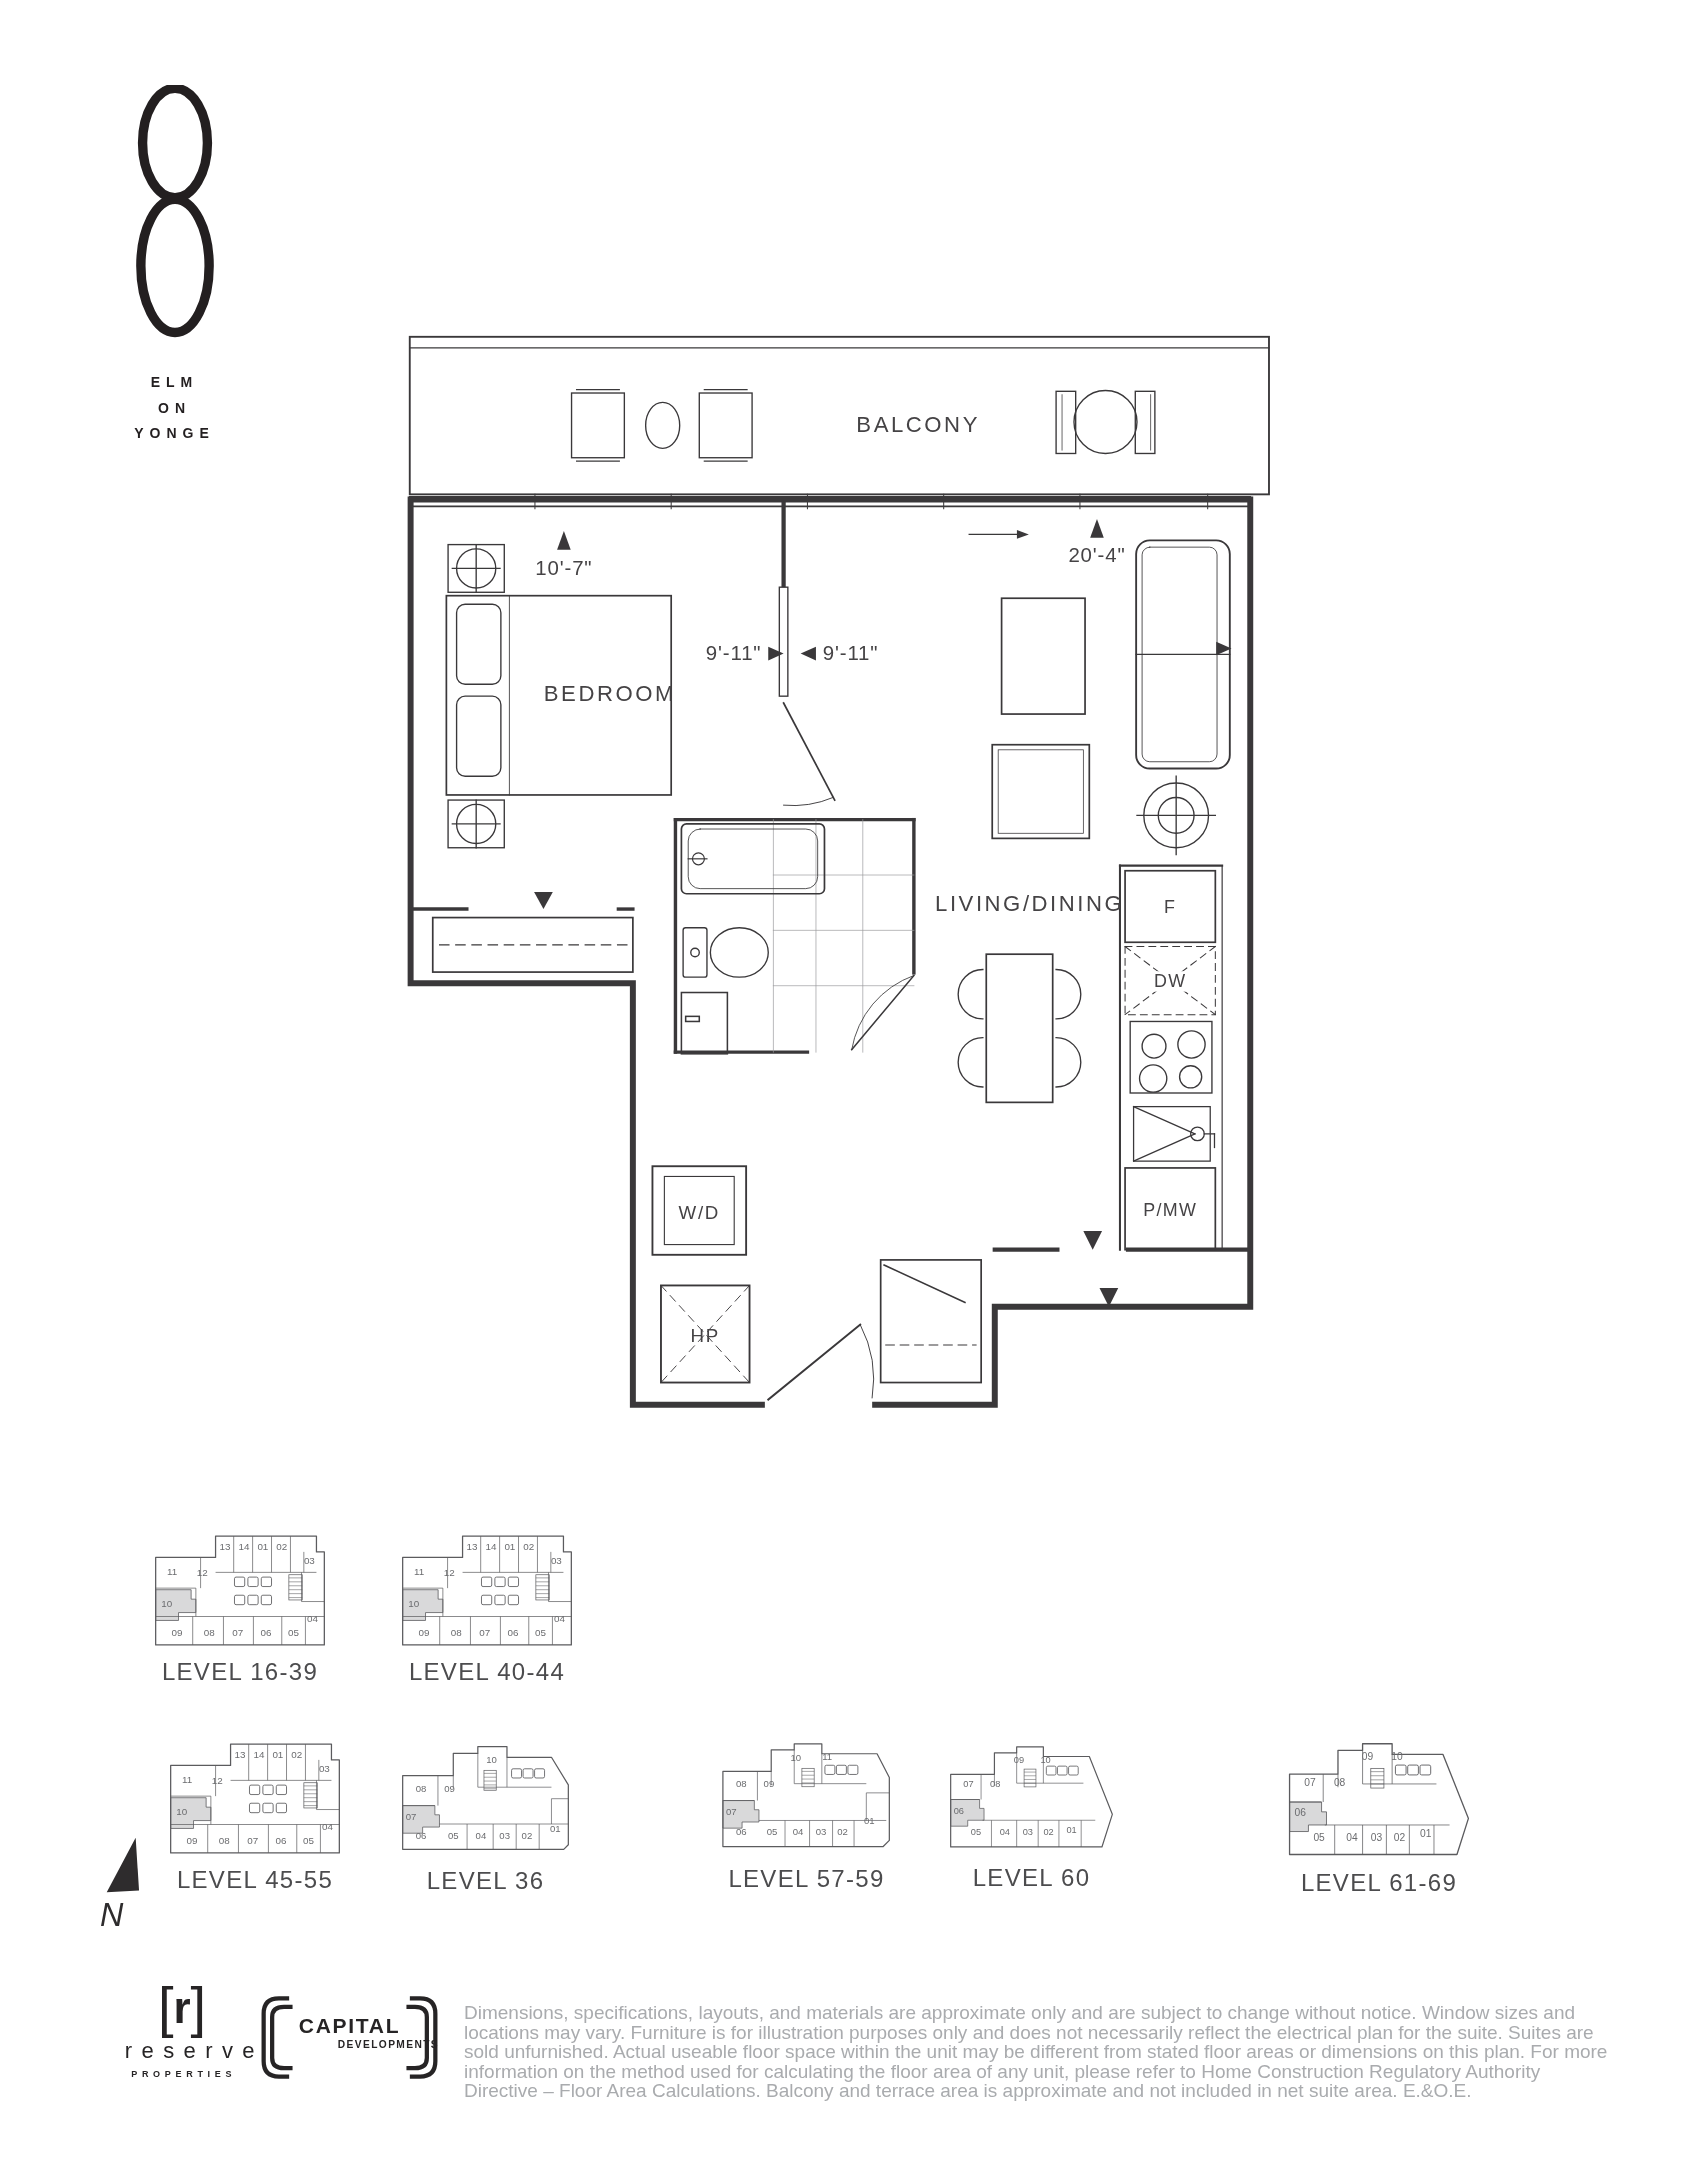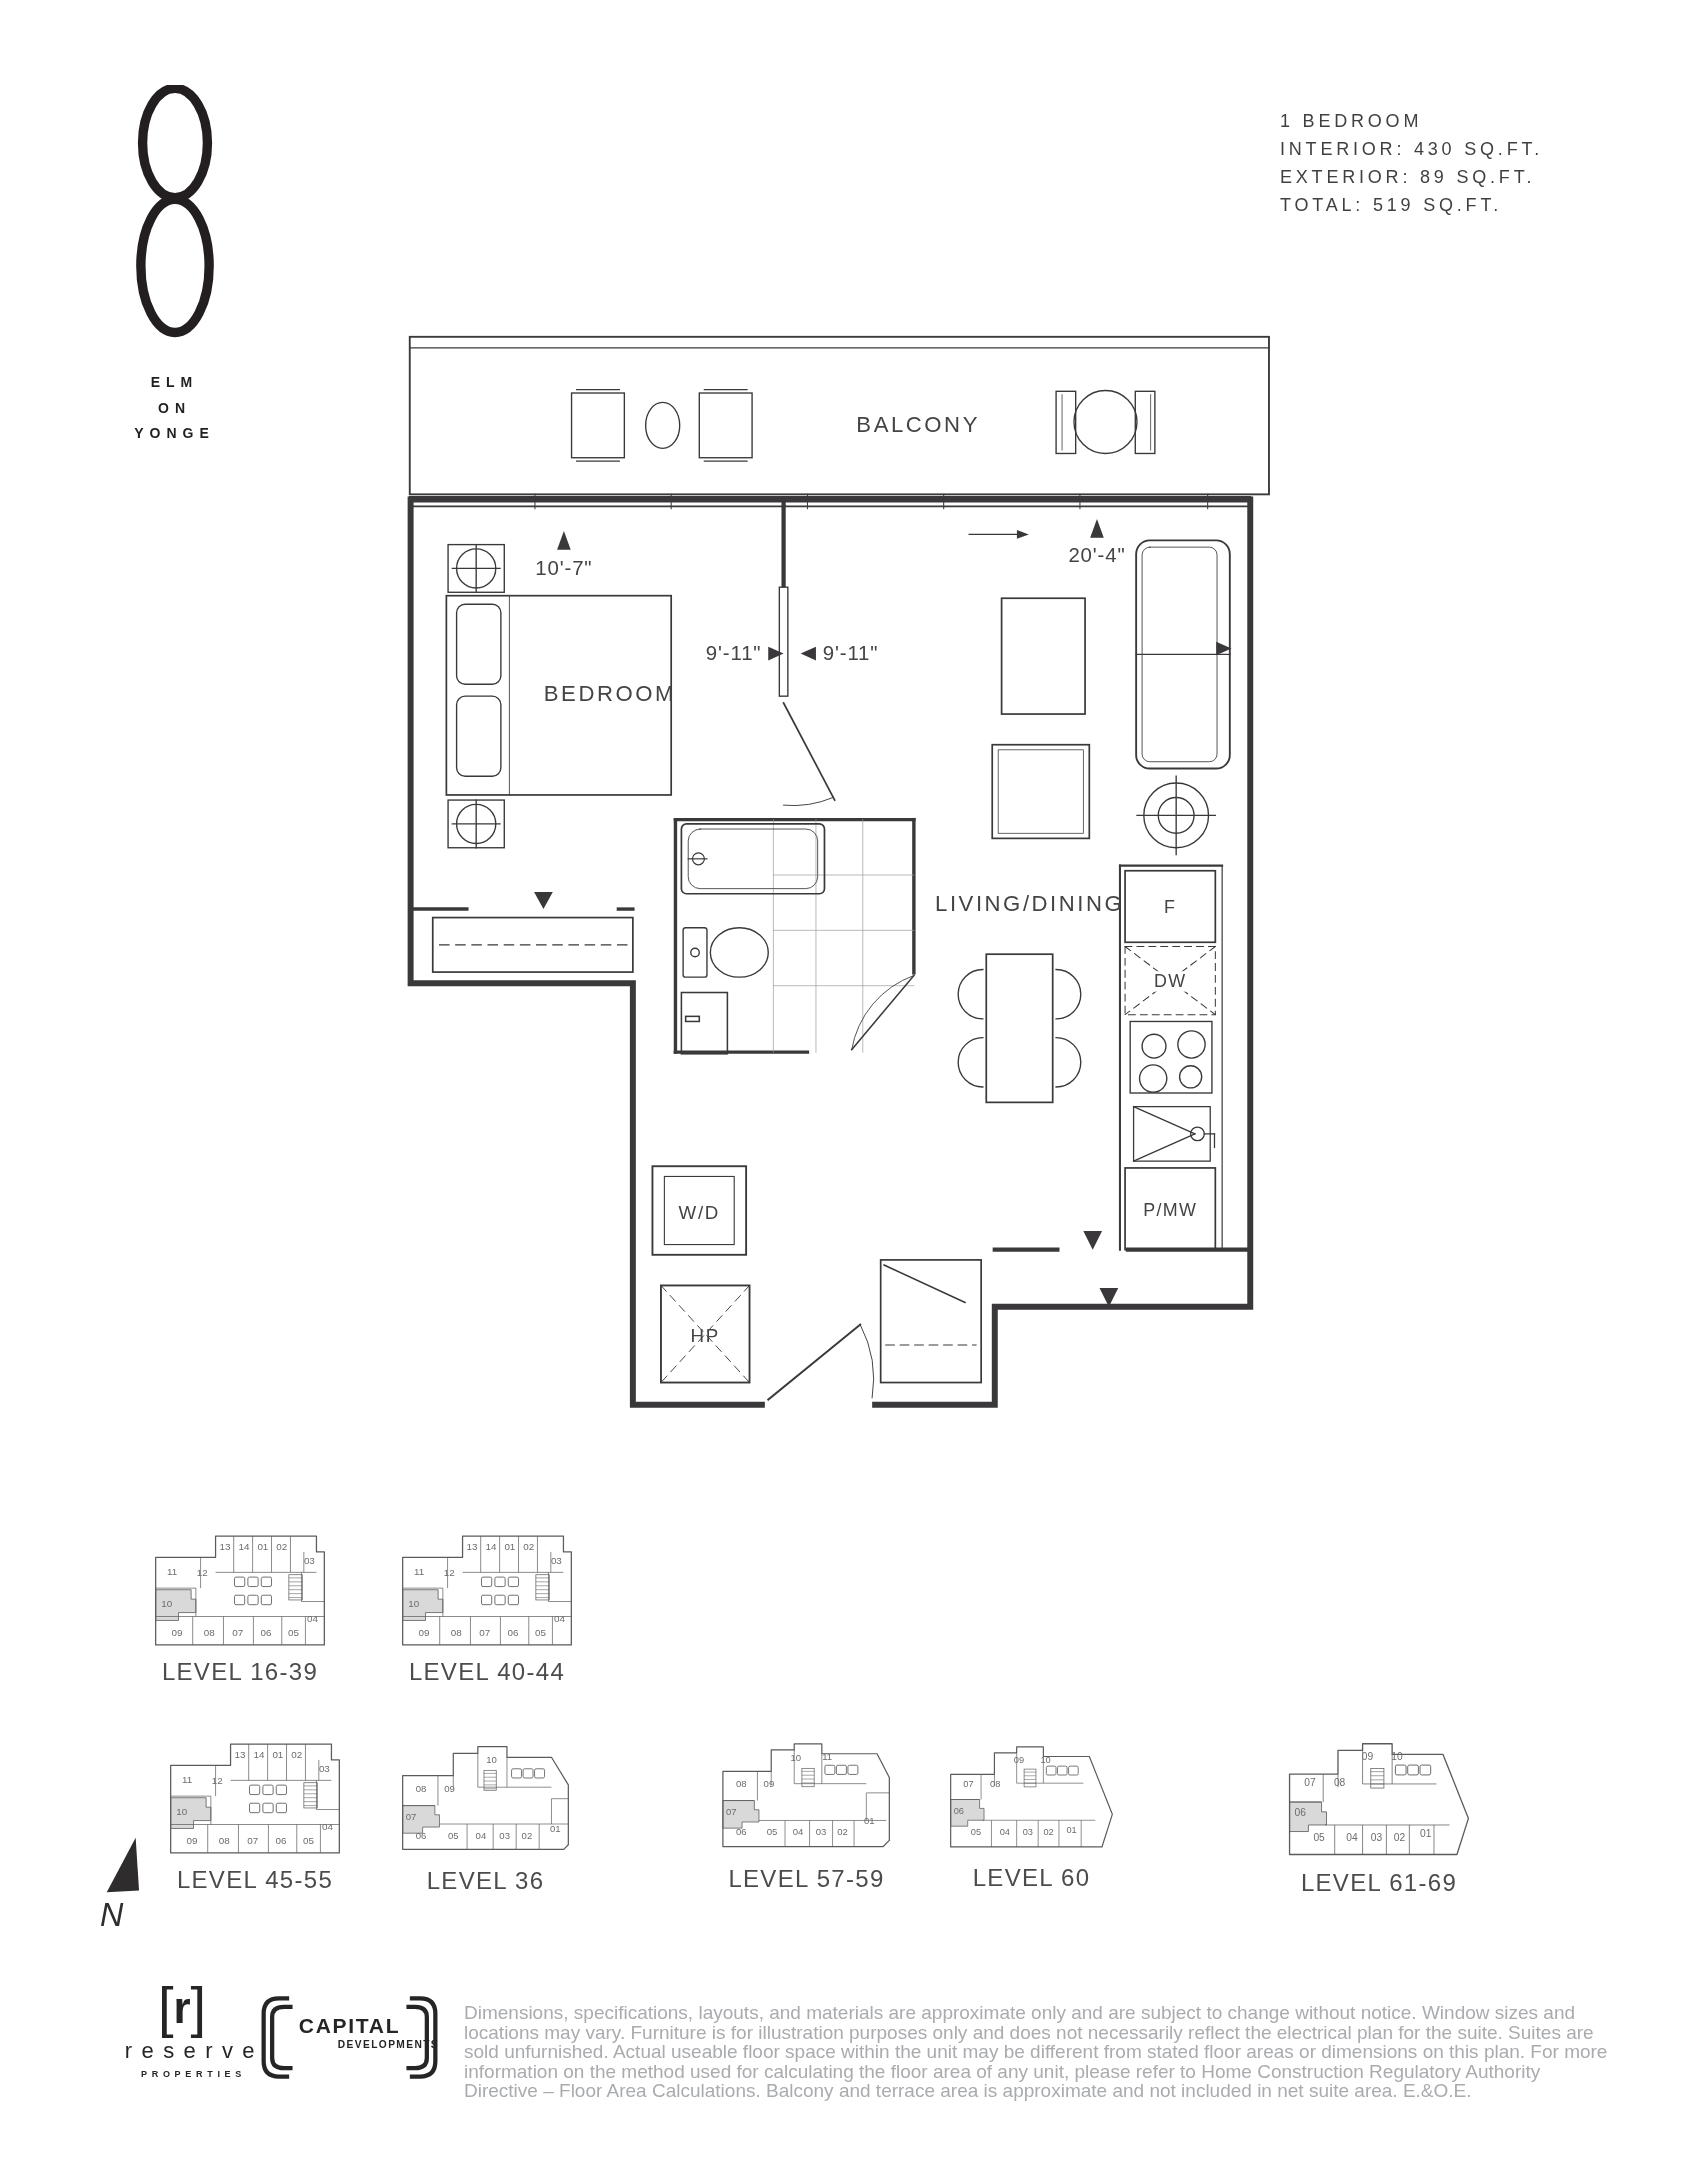--- a/index.html
+++ b/index.html
@@ -30,21 +30,21 @@
   .kp-label{margin-top:3px;font-size:24px;letter-spacing:1.3px;color:#4c4c4e;}
   .kp-num{font-size:12.5px;fill:#6b6c6f;}
 
   
   #north{left:81px;top:1831px;width:94px;height:102px;}
   #reserve-logo{left:118px;top:1978px;width:128px;text-align:center;color:#262425;}
   #reserve-mark{font-size:51px;line-height:56px;}
   #reserve-mark .br{font-weight:300;font-size:56px;vertical-align:-3.4px;}
   #reserve-mark .rr{font-weight:700;font-size:44px;}
   #reserve-name{font-size:22px;letter-spacing:9.4px;margin-top:2px;margin-left:6.8px;}
-  #reserve-sub{font-size:9px;font-weight:700;letter-spacing:4.7px;margin-top:5.1px;margin-left:3.4px;text-align:right;}
+  #reserve-sub{font-size:9px;font-weight:700;letter-spacing:4.7px;margin-top:5.1px;margin-left:3.4px;}
   #capital-logo{left:260px;top:1995px;width:179px;height:85px;}
   #capital-inner{position:absolute;left:0;top:0;width:179px;height:85px;}
   #capital-name{position:absolute;left:0;right:0;top:19px;text-align:center;font-size:21px;font-weight:700;letter-spacing:1.7px;color:#262425;}
   #capital-sub{position:absolute;left:0;right:0;top:44px;text-align:right;font-size:10.2px;font-weight:700;letter-spacing:1.4px;color:#262425;}
   #disclaimer{left:464px;top:2003px;width:1150px;font-size:19px;line-height:19.6px;color:#a9abae;}
 </style>
 </head>
 <body>
 
 <div id="brand" class="abs">
@@ -53,26 +53,20 @@
     <ellipse cx="62" cy="212" rx="40" ry="78" fill="none" stroke="#231f20" stroke-width="11"></ellipse>
   </svg>
   <div class="brand-lines">
     <div>ELM</div>
     <div>ON</div>
     <div>YONGE</div>
   </div>
 </div>
 
 <div id="unit-head" class="abs">
-  <div id="unit-specs">
-    <div>1 BEDROOM</div>
-    <div>INTERIOR: 430 SQ.FT.</div>
-    <div>EXTERIOR: 89 SQ.FT.</div>
-    <div>TOTAL: 519 SQ.FT.</div>
-  </div>
 </div>
 
 <div id="plan" class="abs">
 <svg width="869" height="1090" viewBox="0 0 1020 1280">
   <g stroke="#3a383a" fill="none" stroke-linecap="square">
 
     <g stroke-width="2.2">
       <rect x="3" y="8" width="1009" height="185"></rect>
       <line x1="3" y1="21" x2="1012" y2="21" stroke-width="1.2"></line>
     </g>

